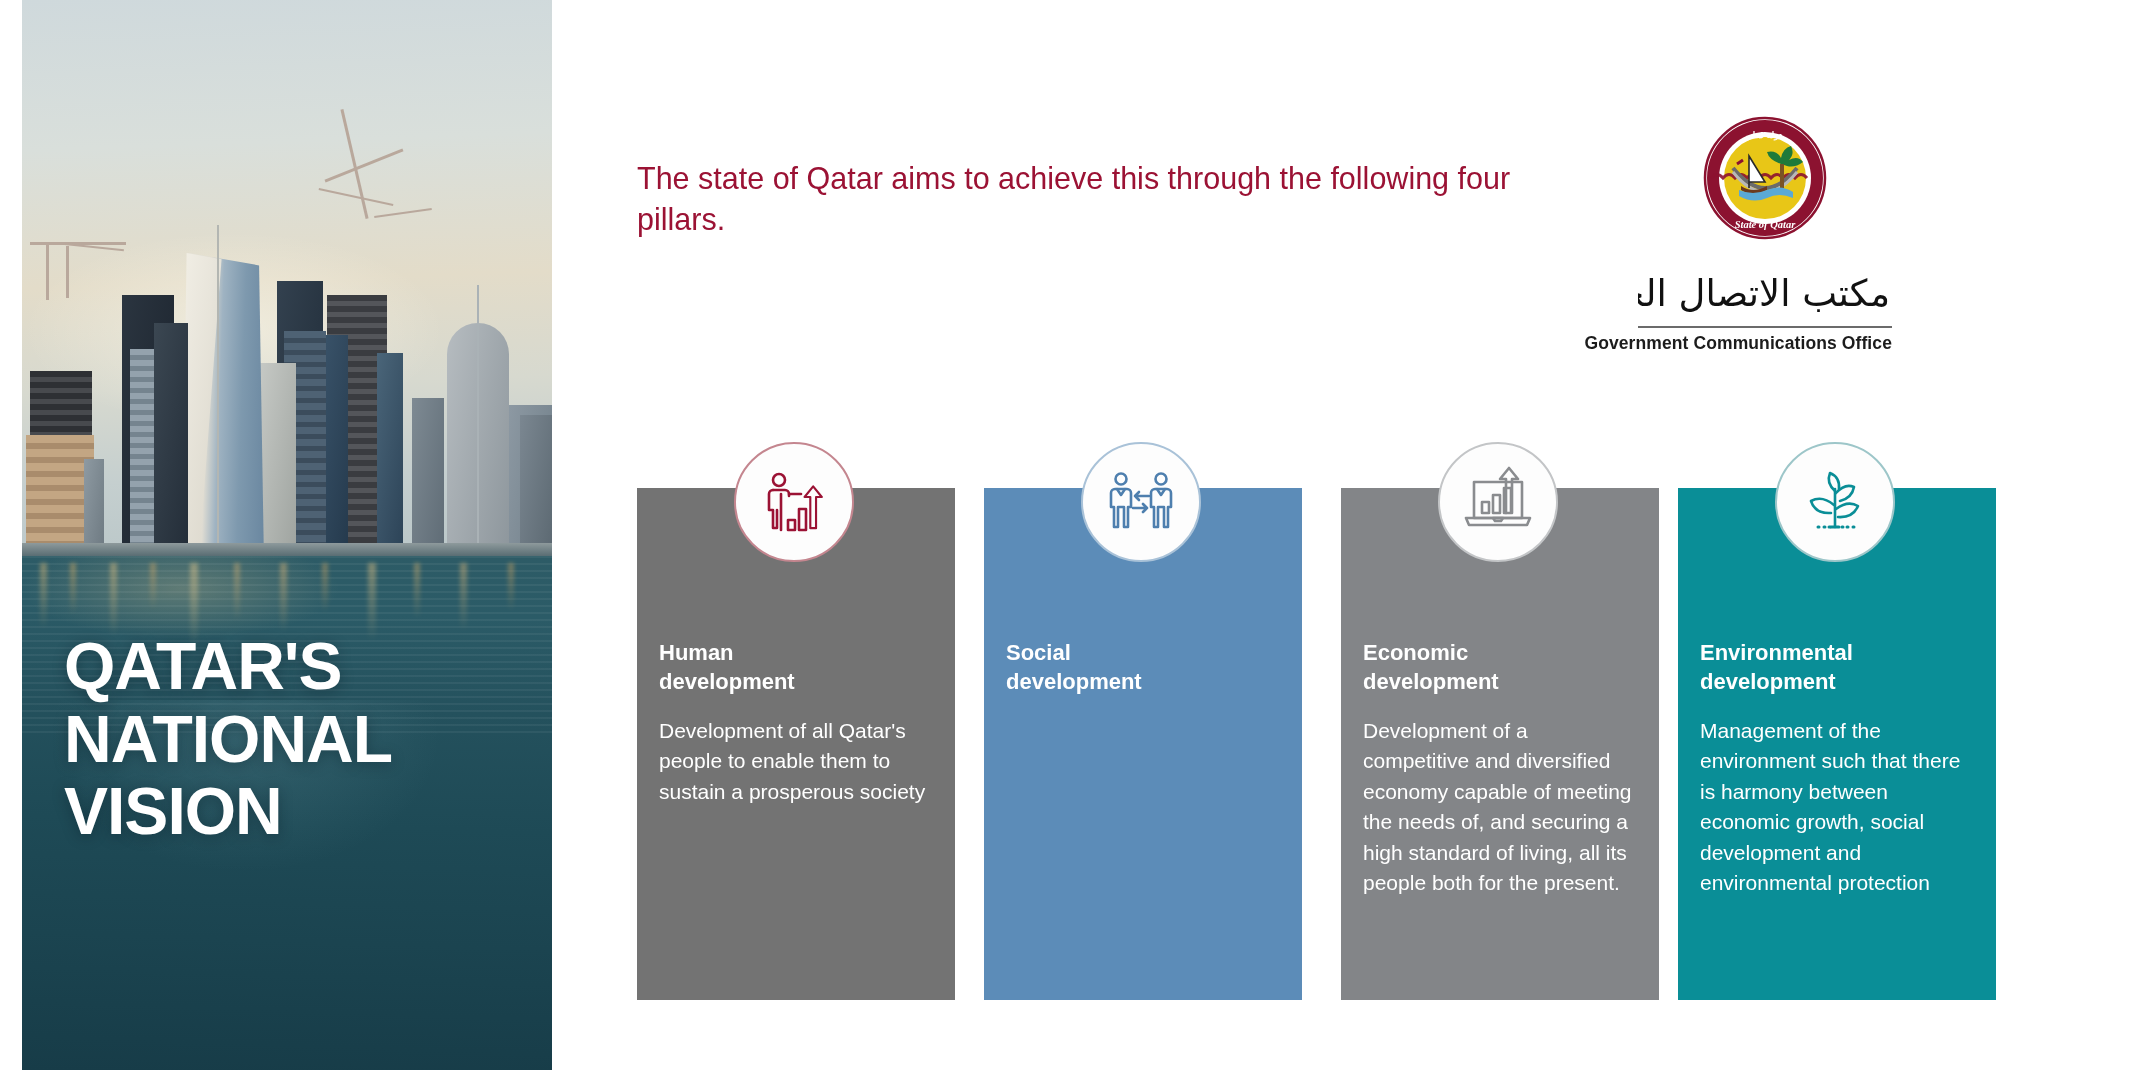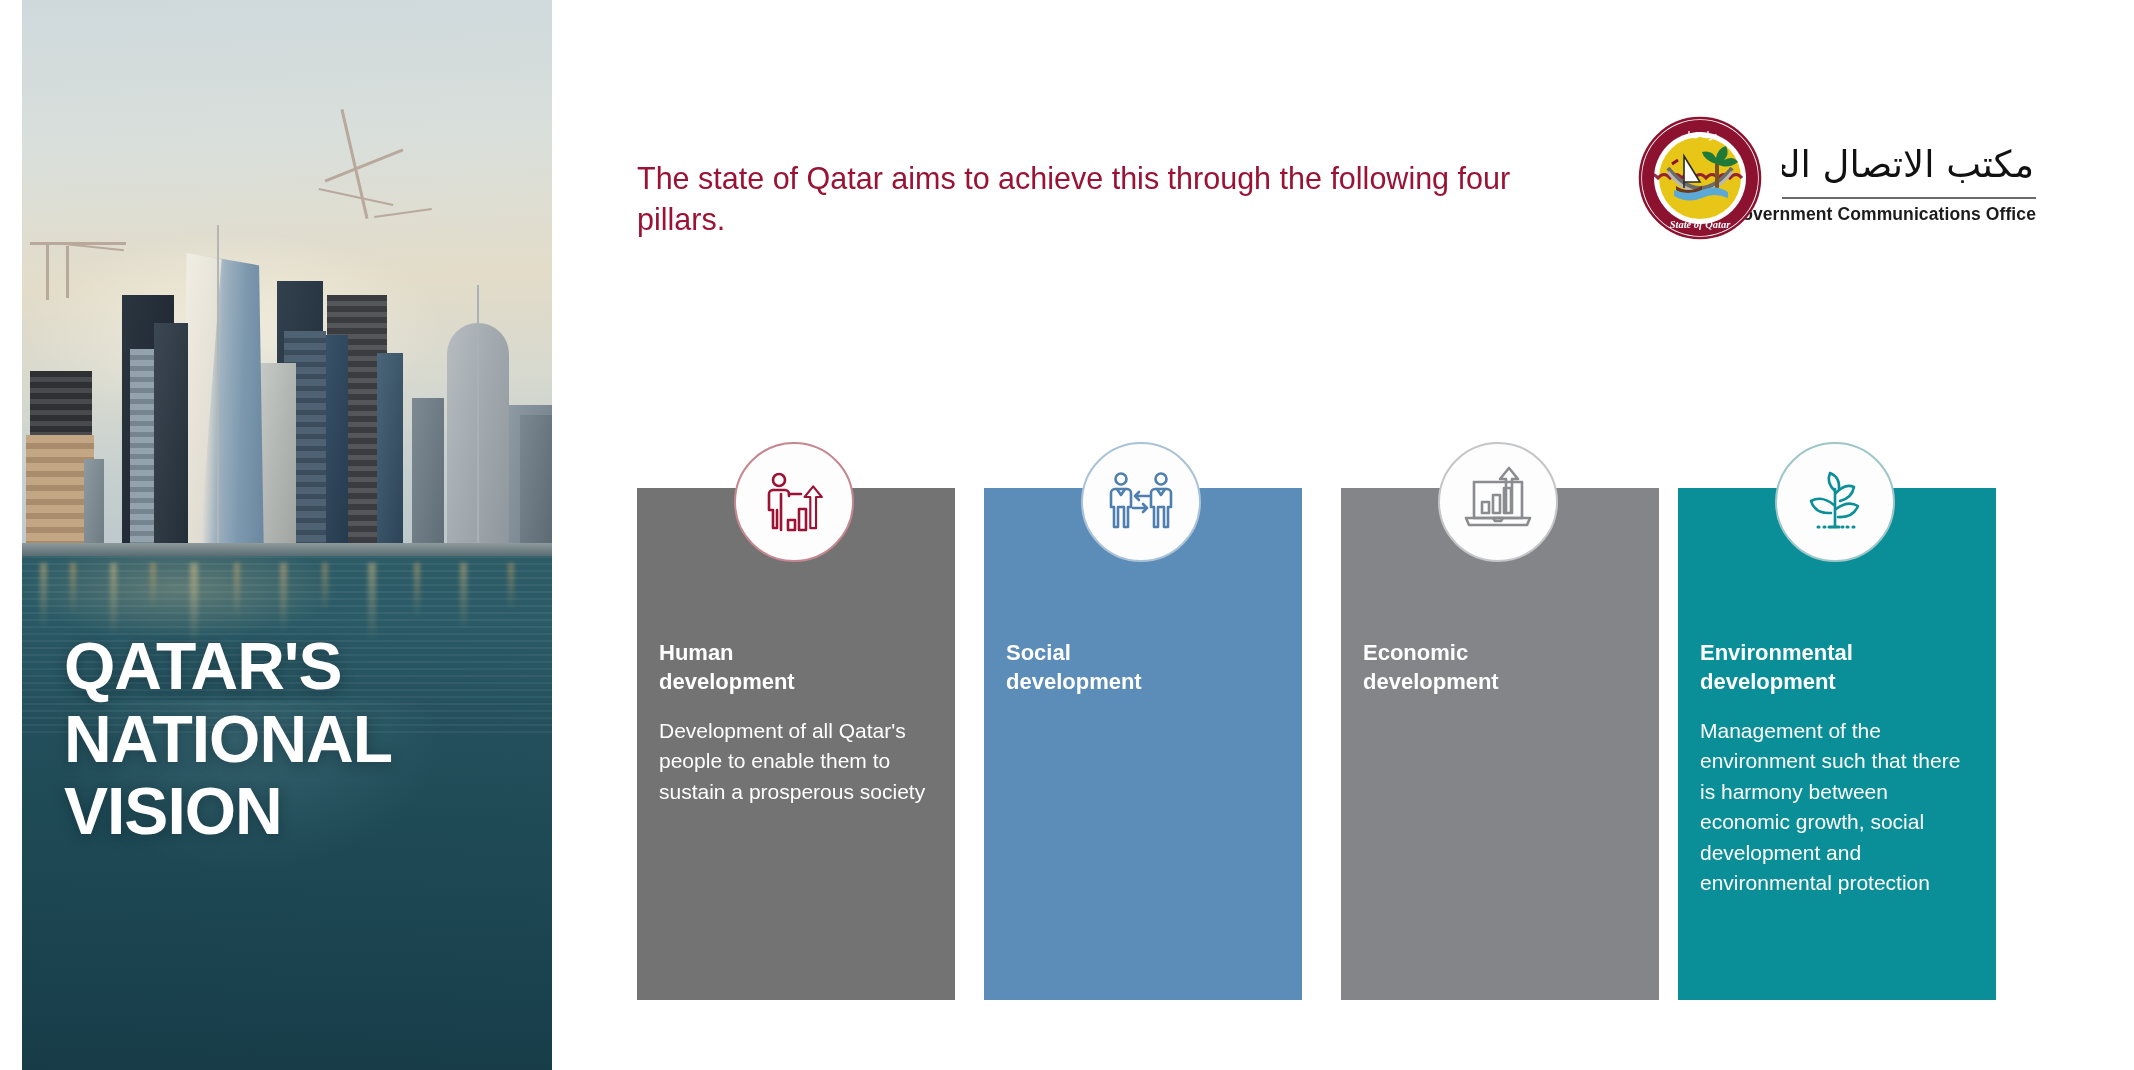--- a/index.html
+++ b/index.html
@@ -48,21 +48,21 @@
     letter-spacing:-1px; text-shadow:0 2px 14px rgba(0,20,30,.35); }
   #hero-title div { white-space:nowrap; }
 
   
   #intro { position:absolute; left:637px; top:112px; width:880px;
     color:#9B1234; font-size:30.5px; line-height:1.335; }
   #intro .para2 { margin-top:46px; }
 
   
   #logo-block { position:absolute; left:1638px; top:116px;
-    display:flex; align-items:center; gap:20px; }
+    display:flex; align-items:center; gap:20px;flex-direction:column; }
   #emblem { width:124px; height:124px; position:relative; }
   #logo-text { display:flex; flex-direction:column; align-items:flex-end;
     width:254px; }
   #logo-ar { height:62px; }
   #logo-rule { width:100%; height:2px; background:#6b6b6b; margin:4px 0 5px; }
   #logo-en { font-size:17.5px; font-weight:bold; color:#1c1c1c;
     letter-spacing:.1px; white-space:nowrap; }
 
   
   #cards { position:absolute; left:637px; top:488px; width:1415px; height:512px; }
@@ -254,20 +254,21 @@
             <rect x="33" y="31" width="7" height="18"></rect>
             <rect x="44" y="24" width="7" height="25"></rect>
             <path d="M47 49 v-34 l-6 0 l9 -11 l9 11 l-6 0 v34" transform="translate(-1,0)"></path>
           </g>
         </svg>
       </div>
       <div class="card-title">
         <div>Economic</div>
         <div>development</div>
       </div>
+      <div class="card-body">Development of a competitive and diversified economy capable of meeting the needs of, and securing a high standard of living, all its people both for the present.</div>
     </div>
 
     <div class="card" id="card-4" style="background:#0A8E97;">
       <div class="circle" style="border:2.5px solid #9dc6c9;">
         <svg width="74" height="74" viewBox="0 0 74 74">
           <g fill="none" stroke="#0A8E97" stroke-width="2.6" stroke-linejoin="round" stroke-linecap="round">
             <path d="M37 62 v-38"></path>
             <path d="M37 26 q-9 -8 -5 -18 q10 4 9 16"></path>
             <path d="M38 28 q9 -10 18 -6 q-2 11 -14 14"></path>
             <path d="M36 40 q-12 -10 -23 -4 q4 13 20 12"></path>

